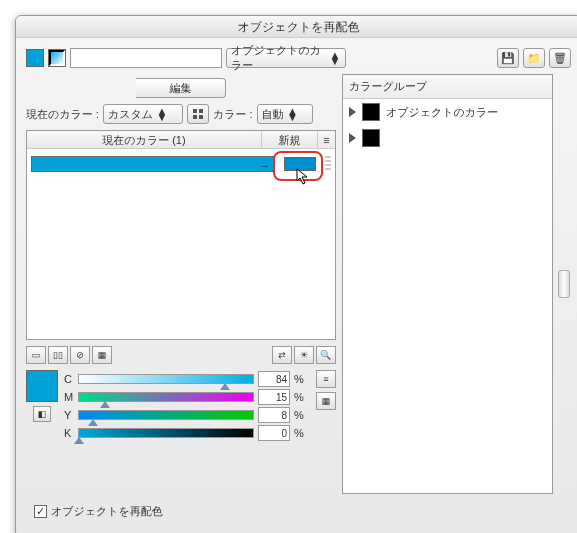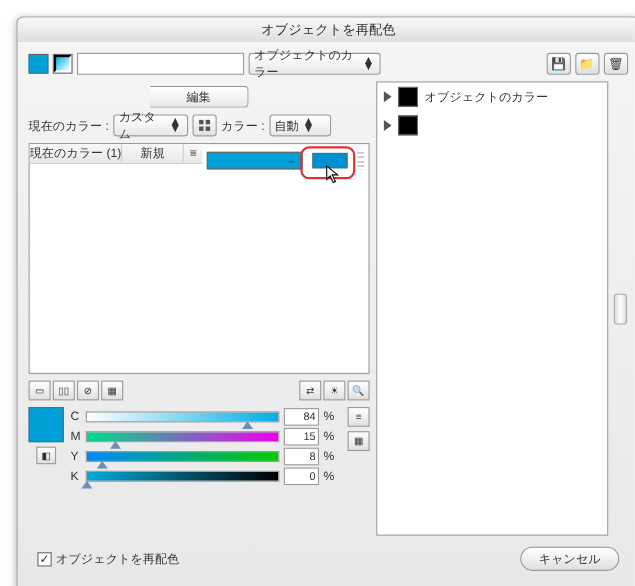--- a/index.html
+++ b/index.html
@@ -17,21 +17,21 @@
 .iconbtn{width:22px;height:20px;border:1px solid #999;background:linear-gradient(#fff,#e0e0e0);border-radius:3px;display:flex;align-items:center;justify-content:center;font-size:12px}
 .main{flex:1;display:flex;gap:6px}
 .left{width:310px;display:flex;flex-direction:column;gap:6px}
 .right{flex:1;display:flex;gap:4px}
 .tabs{display:flex;justify-content:center;margin-top:4px}
 .tab{width:90px;height:20px;border:1px solid #999;display:flex;align-items:center;justify-content:center;background:linear-gradient(#fff,#e8e8e8)}
 .tab.active{background:linear-gradient(#d0d0d0,#bbb)}
 .tab:first-child{border-radius:4px 0 0 4px}
 .tab:last-child{border-radius:0 4px 4px 0;border-left:none}
 .row{display:flex;align-items:center;gap:4px}
-.colorlist{border:1px solid #999;background:#fff;height:210px;display:flex;flex-direction:row}
+.colorlist{border:1px solid #999;background:#fff;height:210px;display:flex;flex-direction:column}
 .colorlist-hdr{display:flex;border-bottom:1px solid #ccc;background:linear-gradient(#f8f8f8,#e8e8e8);height:18px}
 .hdr-l{flex:1;text-align:center;line-height:18px;border-right:1px solid #ccc}
 .hdr-r{width:55px;text-align:center;line-height:18px}
 .hdr-menu{width:18px;text-align:center;line-height:18px;border-left:1px solid #ccc}
 .colorlist-body{flex:1;padding:4px;position:relative}
 .colorbar-row{display:flex;align-items:center;gap:2px;height:22px}
 .colorbar{flex:1;height:16px;background:#00a0d8;border:1px solid #666;display:flex;align-items:center;justify-content:flex-end;padding-right:4px;color:#fff}
 .highlight{position:absolute;right:0;top:-2px;width:50px;height:30px;border:2px solid #e03030;border-radius:8px;pointer-events:none}
 .newswatch{width:32px;height:14px;background:#0090d0;border:1px solid #666}
 .cursor{position:absolute;right:10px;top:14px;pointer-events:none}
@@ -91,21 +91,21 @@
     </div>
 
     <div class="main">
       <div class="left">
         <div class="tabs">
           <div class="tab">編集</div>
         </div>
 
         <div class="row">
           <span>現在のカラー :</span>
-          <div class="combo" style="width:68px">
+          <div class="combo" style="width:80px">
             <span>カスタム</span>
             <span class="arrows">
                 <span>▲</span>
                 <span>▼</span>
               </span>
           </div>
           <div class="iconbtn">
             <svg width="12" height="12">
                 <rect x="1" y="1" width="4" height="4" fill="#555"></rect>
                 <rect x="7" y="1" width="4" height="4" fill="#555"></rect>
@@ -201,20 +201,21 @@
           </div>
           <div class="small-icons">
             <div class="smbtn">≡</div>
             <div class="smbtn">▦</div>
           </div>
         </div>
       </div>
 
       <div class="right">
         <div class="cgroup">
+          <div class="cgroup-title">カラーグループ</div>
           <div class="cgroup-item">
             <span class="tri"></span>
             <span class="cg-sw"></span>
             <span>オブジェクトのカラー</span>
           </div>
           <div class="cgroup-item">
             <span class="tri"></span>
             <span class="cg-sw"></span>
           </div>
         </div>
@@ -225,17 +226,16 @@
     </div>
 
     <div class="footer">
       <div class="chk">
         <div class="chkbox">
             <span>✓</span>
           </div>
         <span>オブジェクトを再配色</span>
       </div>
       <div class="btns">
-        <div class="btn">キャンセル</div>
       </div>
     </div>
   </div>
 </div>
 
 </body></html>

